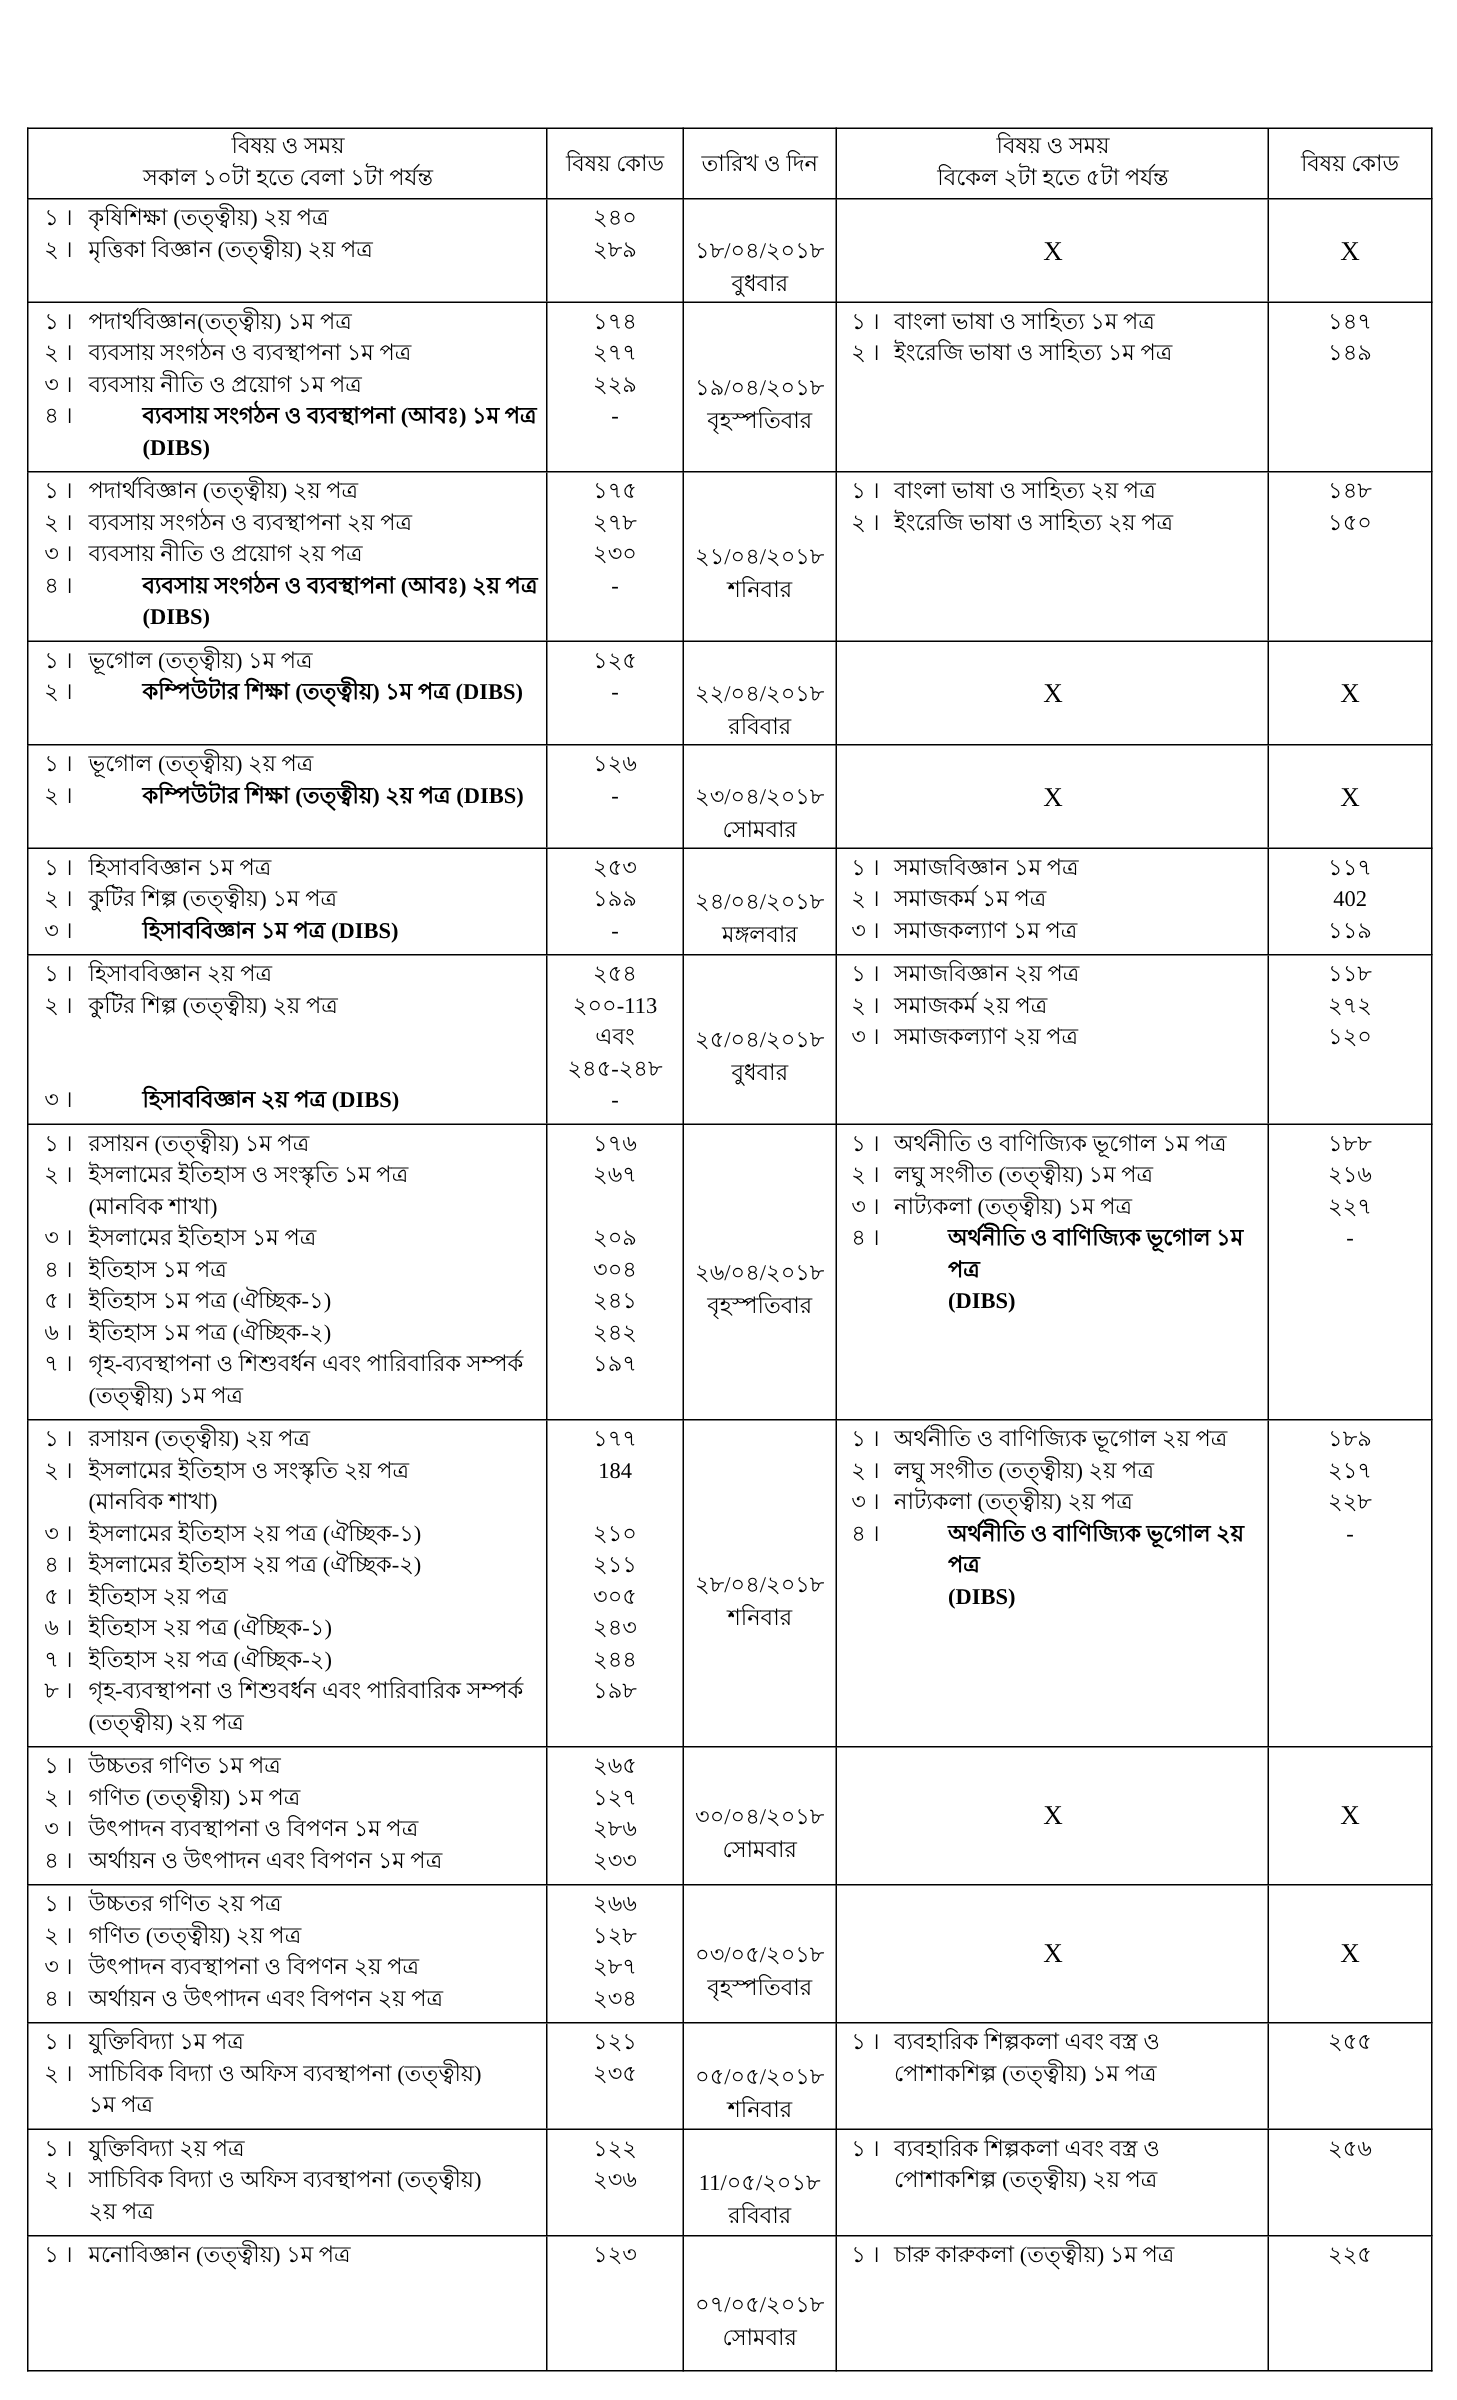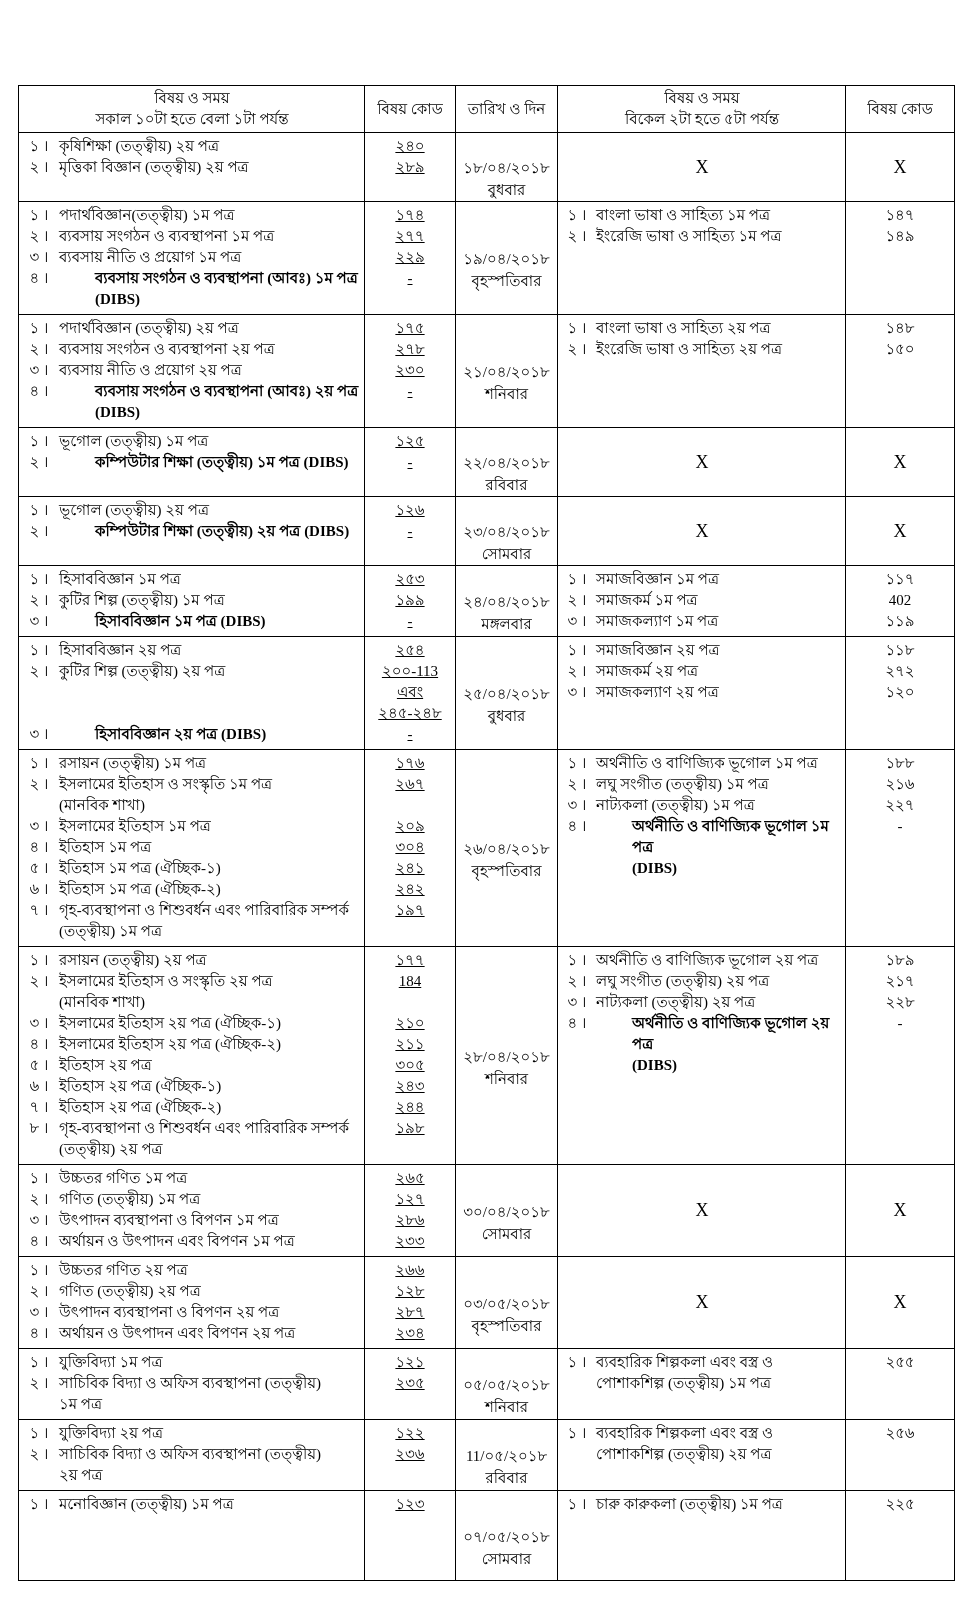--- a/index.html
+++ b/index.html
@@ -26,21 +26,21 @@
     content:"";position:absolute;top:0;bottom:0;right:108px;
     border-left:1px solid #000;
   }
 
   .items{padding:3px 0 4px;}
   .item{display:flex;align-items:flex-start;line-height:21px;}
   .sl{flex:none;width:40px;text-align:center;}
   .afternoon .sl{width:38px;}
   .subj{flex:1;white-space:pre-line;padding-right:6px;}
   .code{flex:none;text-align:center;white-space:pre-line;}
-  .morning .code{width:90px;text-decoration:underline;}
+  .morning .code{width:90px;}
   .afternoon .code{width:108px;}
   .bold{font-weight:bold;margin-left:36px;}
 
   .datecell{vertical-align:middle;text-align:center;}
   .datewrap{white-space:pre-line;line-height:22px;margin-top:24px;}
 
   .xcell{vertical-align:middle;}
   .xrow{display:flex;align-items:center;}
   .xsubj{flex:1;text-align:center;font-size:18px;}
   .xcode{flex:none;width:108px;text-align:center;font-size:18px;}

